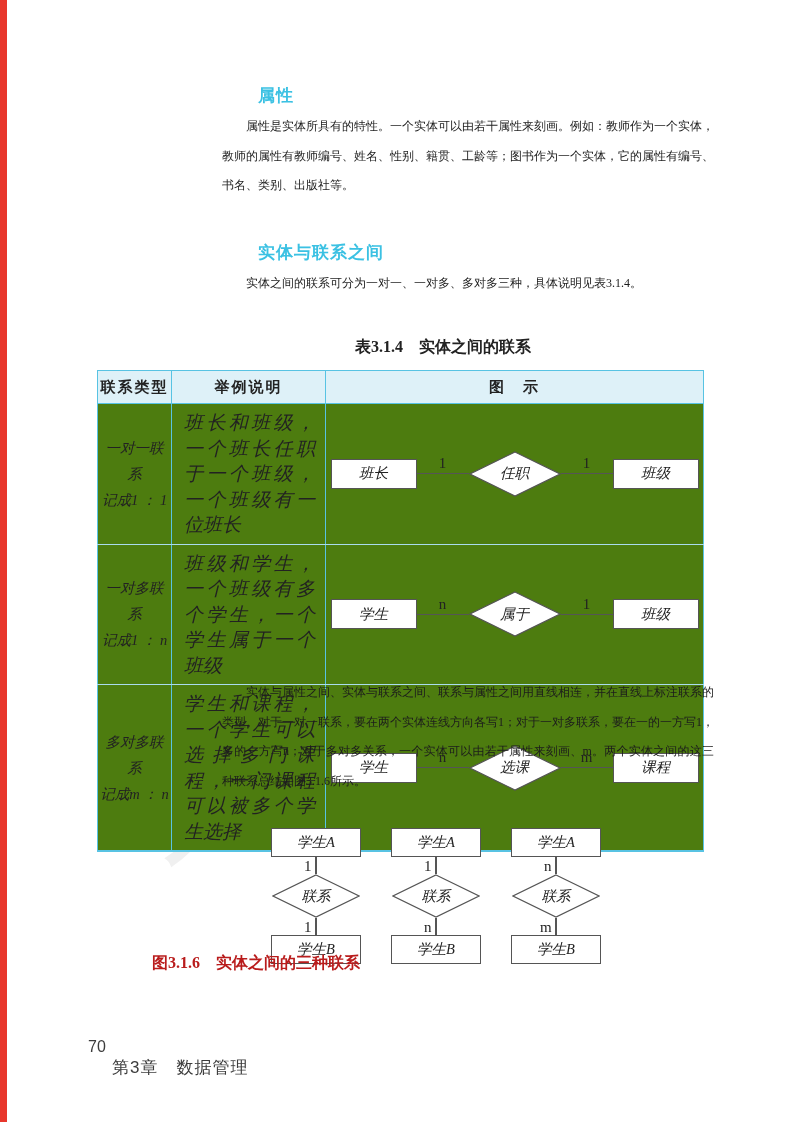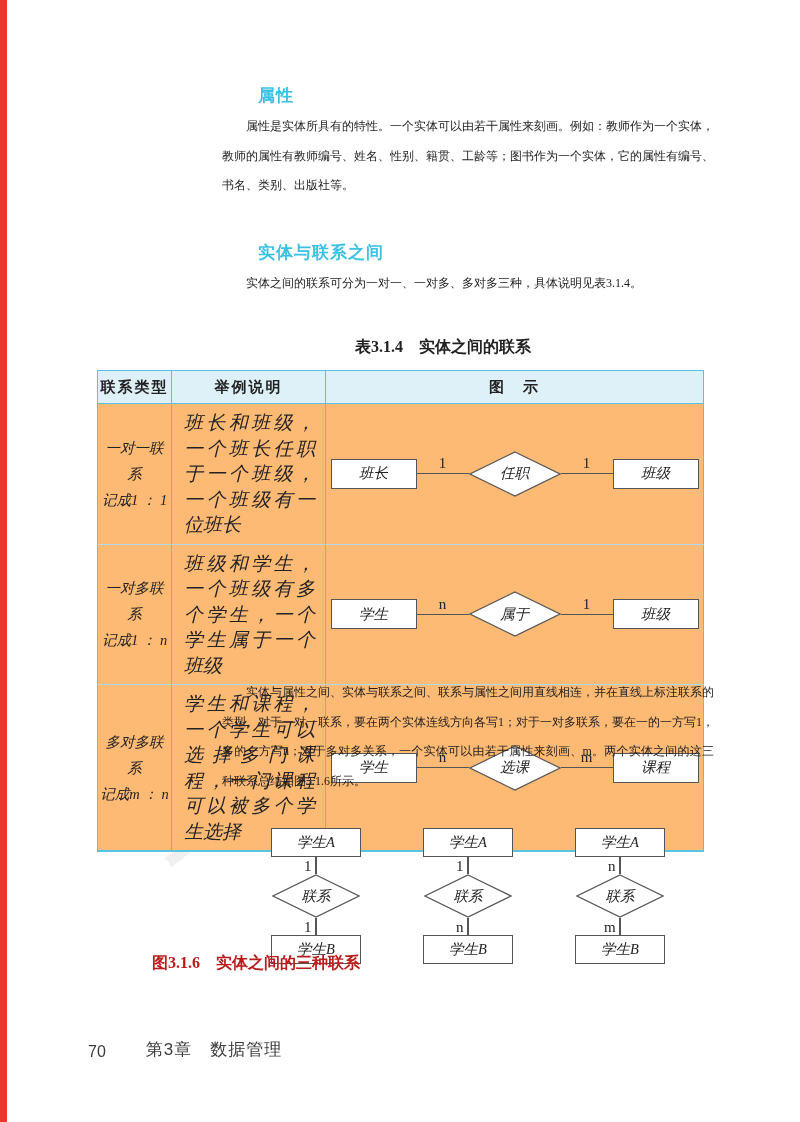--- a/index.html
+++ b/index.html
@@ -16,21 +16,21 @@
   .watermark sup{font-size:40px;vertical-align:60px;}
 
   .subhead{position:absolute;left:258px;margin:0;font-family:"Liberation Sans","DejaVu Sans",sans-serif;
            font-weight:bold;font-size:17px;color:#3bc1e3;letter-spacing:1px;}
   .body-p{position:absolute;left:222px;width:492px;margin:0;font-size:12px;line-height:29.5px;
           text-align:justify;text-indent:2em;word-break:break-all;color:#1c1c1c;}
 
   .tbl-caption{position:absolute;top:337px;left:140px;width:606px;text-align:center;
                font-size:16px;font-weight:bold;color:#222;}
   .tbl-wrap{position:absolute;top:370px;left:97px;width:606px;}
-  table.rel{border-collapse:collapse;table-layout:fixed;width:606px;background:#fdba74;}
+  table.rel{border-collapse:collapse;table-layout:fixed;width:606px;background:#4d7c0f;}
   table.rel col.c1{width:74px;} table.rel col.c2{width:154px;} table.rel col.c3{width:378px;}
   table.rel th{background:#def1f8;border:1.5px solid #58c3e3;height:30px;
                font-family:"Liberation Sans","DejaVu Sans",sans-serif;font-size:15px;
                font-weight:bold;color:#222;letter-spacing:2px;}
   table.rel td{border-left:1.5px solid #58c3e3;border-right:1.5px solid #58c3e3;
                border-top:1px solid #aadcee;border-bottom:1px solid #aadcee;
                vertical-align:middle;}
   table.rel tr:last-child td{border-bottom:2px solid #58c3e3;}
   td.c-type{text-align:center;font-style:italic;font-size:14.5px;line-height:26px;color:#222;}
   td.c-ex{padding:6px 10px 6px 12px;font-style:italic;font-size:19px;line-height:25.5px;
@@ -43,32 +43,32 @@
   .h-conn{width:52px;height:1.2px;background:#555;position:relative;}
   .h-conn .cl{position:absolute;left:50%;transform:translateX(-50%);bottom:2px;
               font-size:15px;font-style:normal;color:#222;}
   .diamond{position:relative;width:92px;height:46px;flex:none;}
   .diamond svg{position:absolute;inset:0;width:100%;height:100%;}
   .diamond polygon{fill:#fff;stroke:#555;stroke-width:1.2;}
   .dlabel{position:absolute;inset:0;display:flex;align-items:center;justify-content:center;
           font-style:italic;font-size:14.5px;color:#222;}
 
   .fig-row{position:absolute;top:828px;left:256px;width:424px;display:flex;
-           justify-content:space-between;}
+           }
   .er-v{display:flex;flex-direction:column;align-items:center;width:120px;}
   .er-v .ebox{width:88px;height:27px;}
   .er-v .diamond{width:88px;height:44px;}
   .v-conn{width:1.2px;height:17px;background:#555;position:relative;}
   .v-conn .cl{position:absolute;right:5px;top:50%;transform:translateY(-50%);
               font-size:15px;color:#222;}
   .fig-caption{position:absolute;top:953px;left:152px;width:606px;text-align:left;
                font-size:16px;font-weight:bold;color:#b91c1c;}
 
-  .footer{position:absolute;top:1038px;left:88px;display:flex;align-items:flex-end;
-          font-family:"Liberation Sans","DejaVu Sans",sans-serif;color:#3c3c3c;}
+  .footer{position:absolute;top:1038px;left:88px;display:flex;align-items:flex-start;
+          font-family:"Liberation Sans","DejaVu Sans",sans-serif;color:#3c3c3c;flex-direction:column;}
   .pgnum{font-size:16px;margin-right:16px;}
   .chap{font-size:17px;letter-spacing:1px;margin-left:24px;}
 </style>
 </head>
 <body>
 
 <div class="page">
 
   <div class="edge-bar"></div>
 

